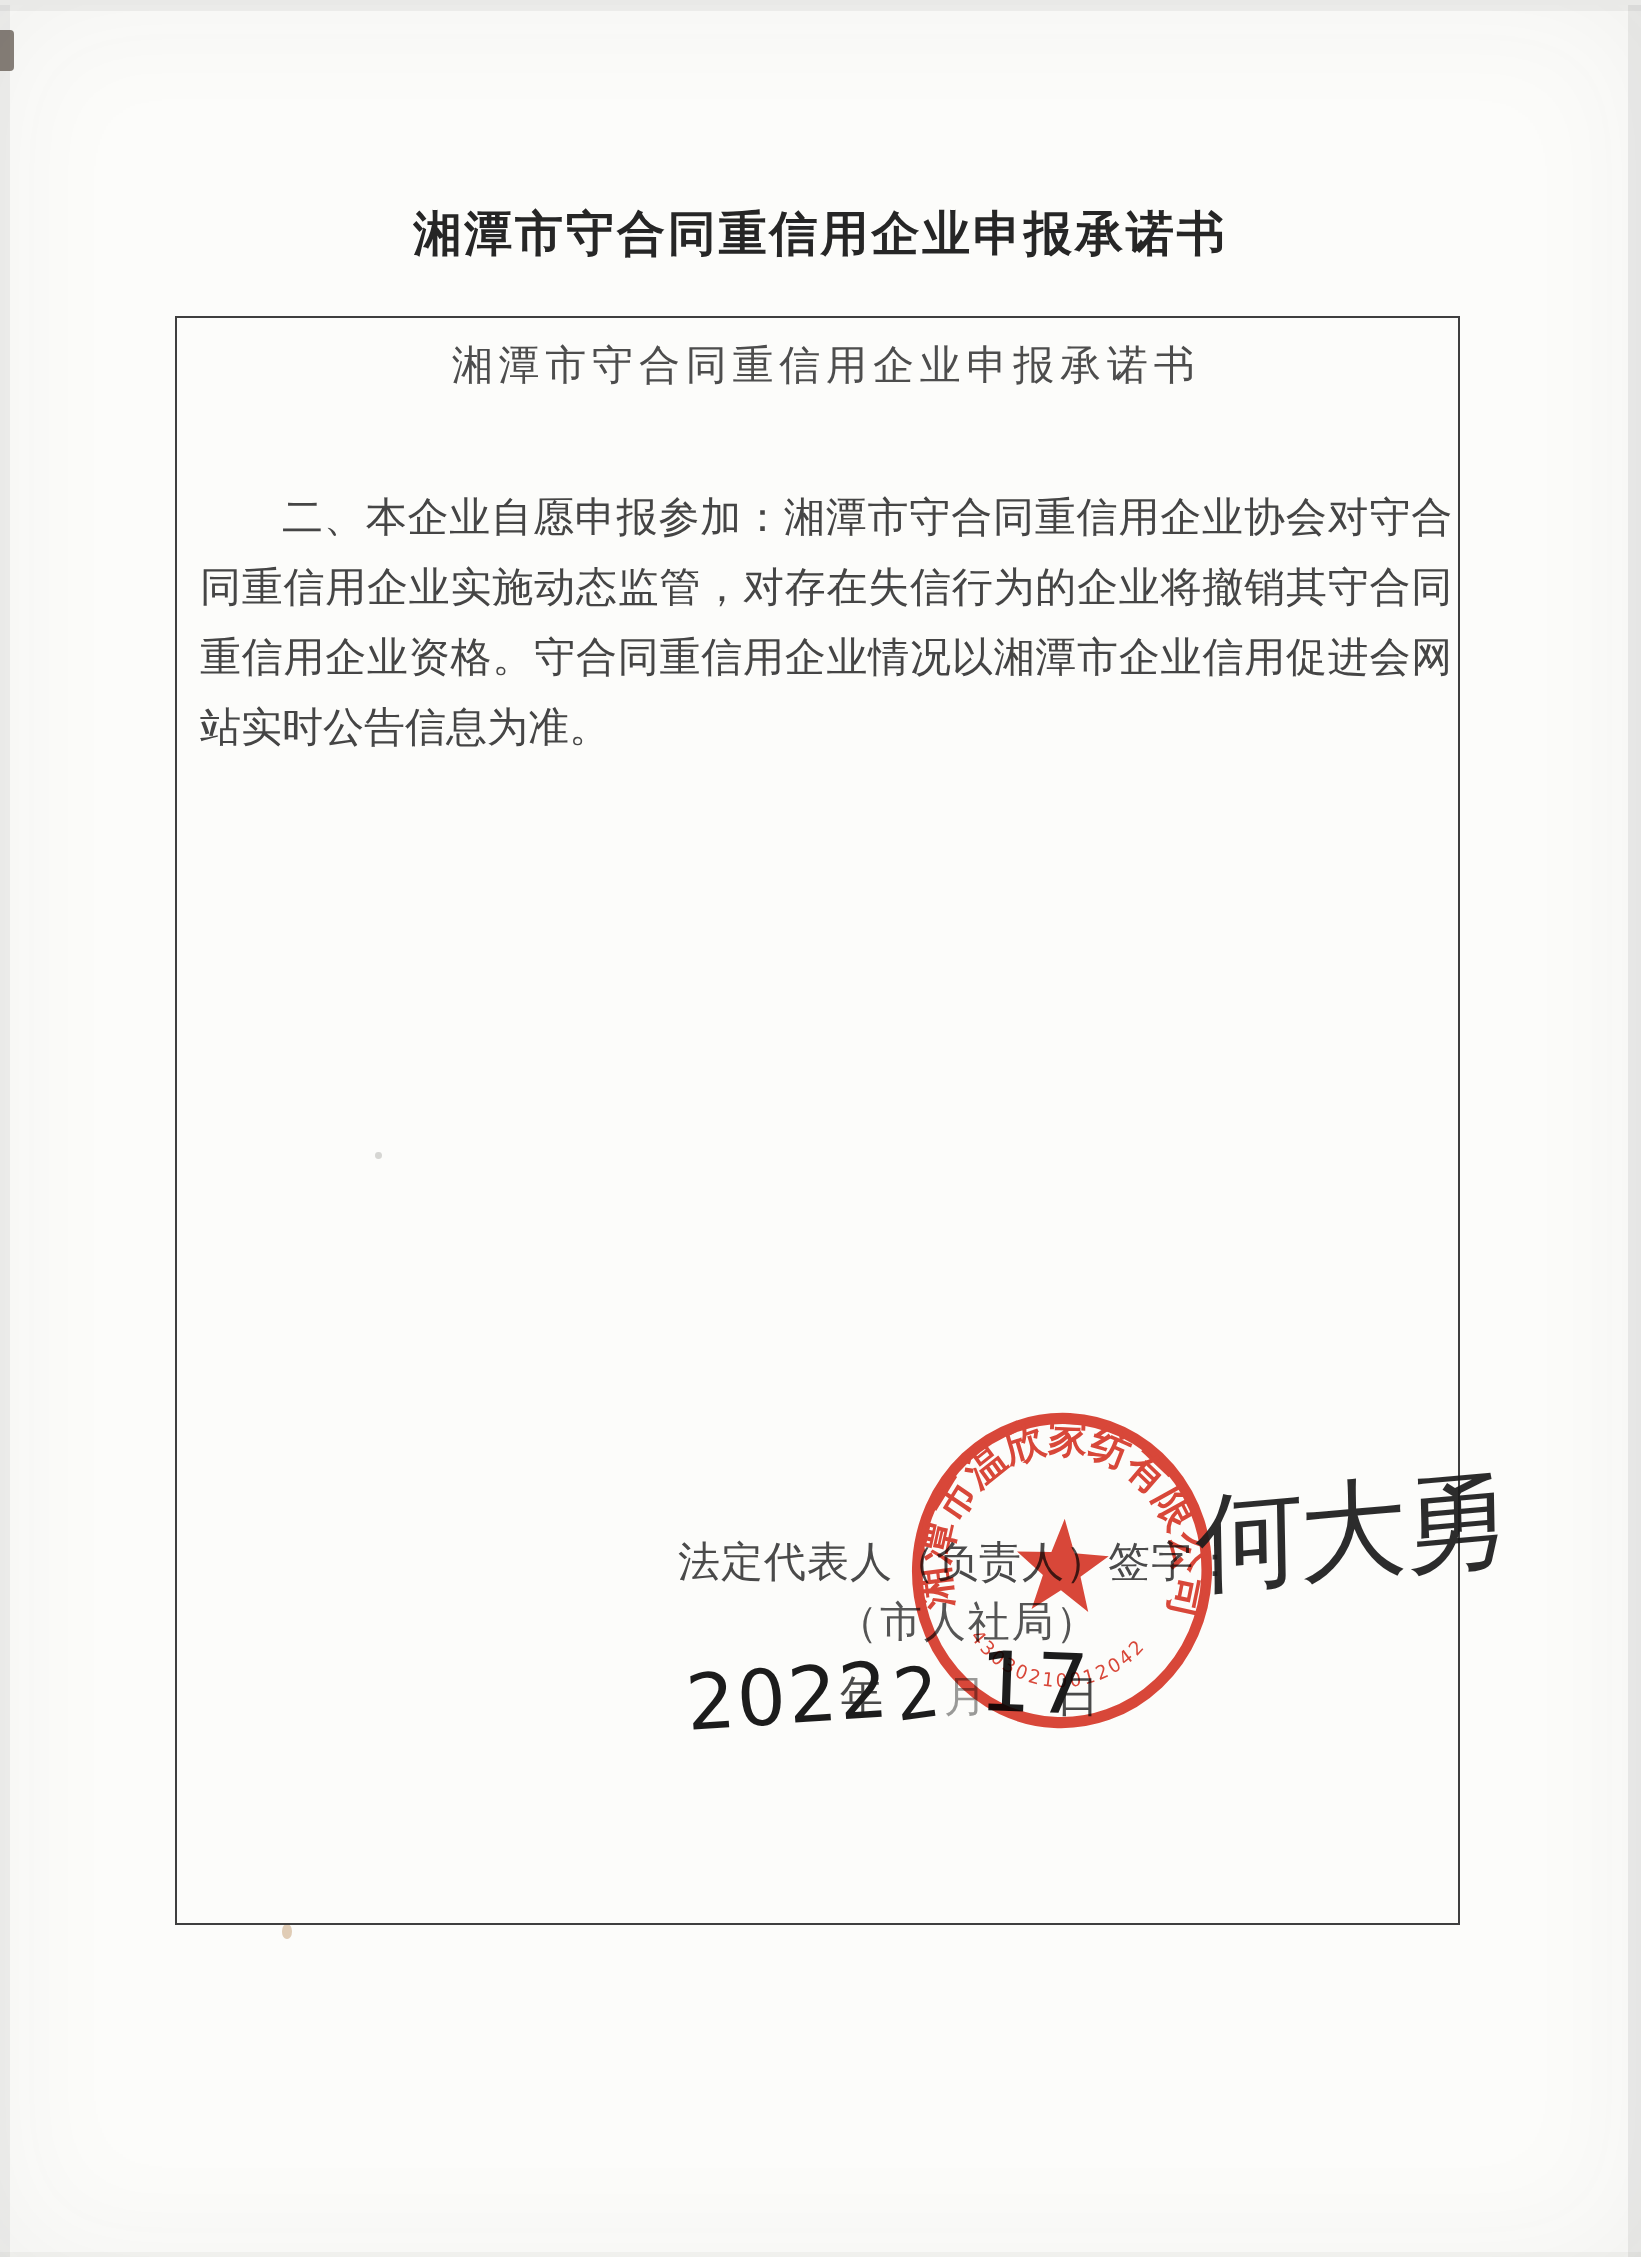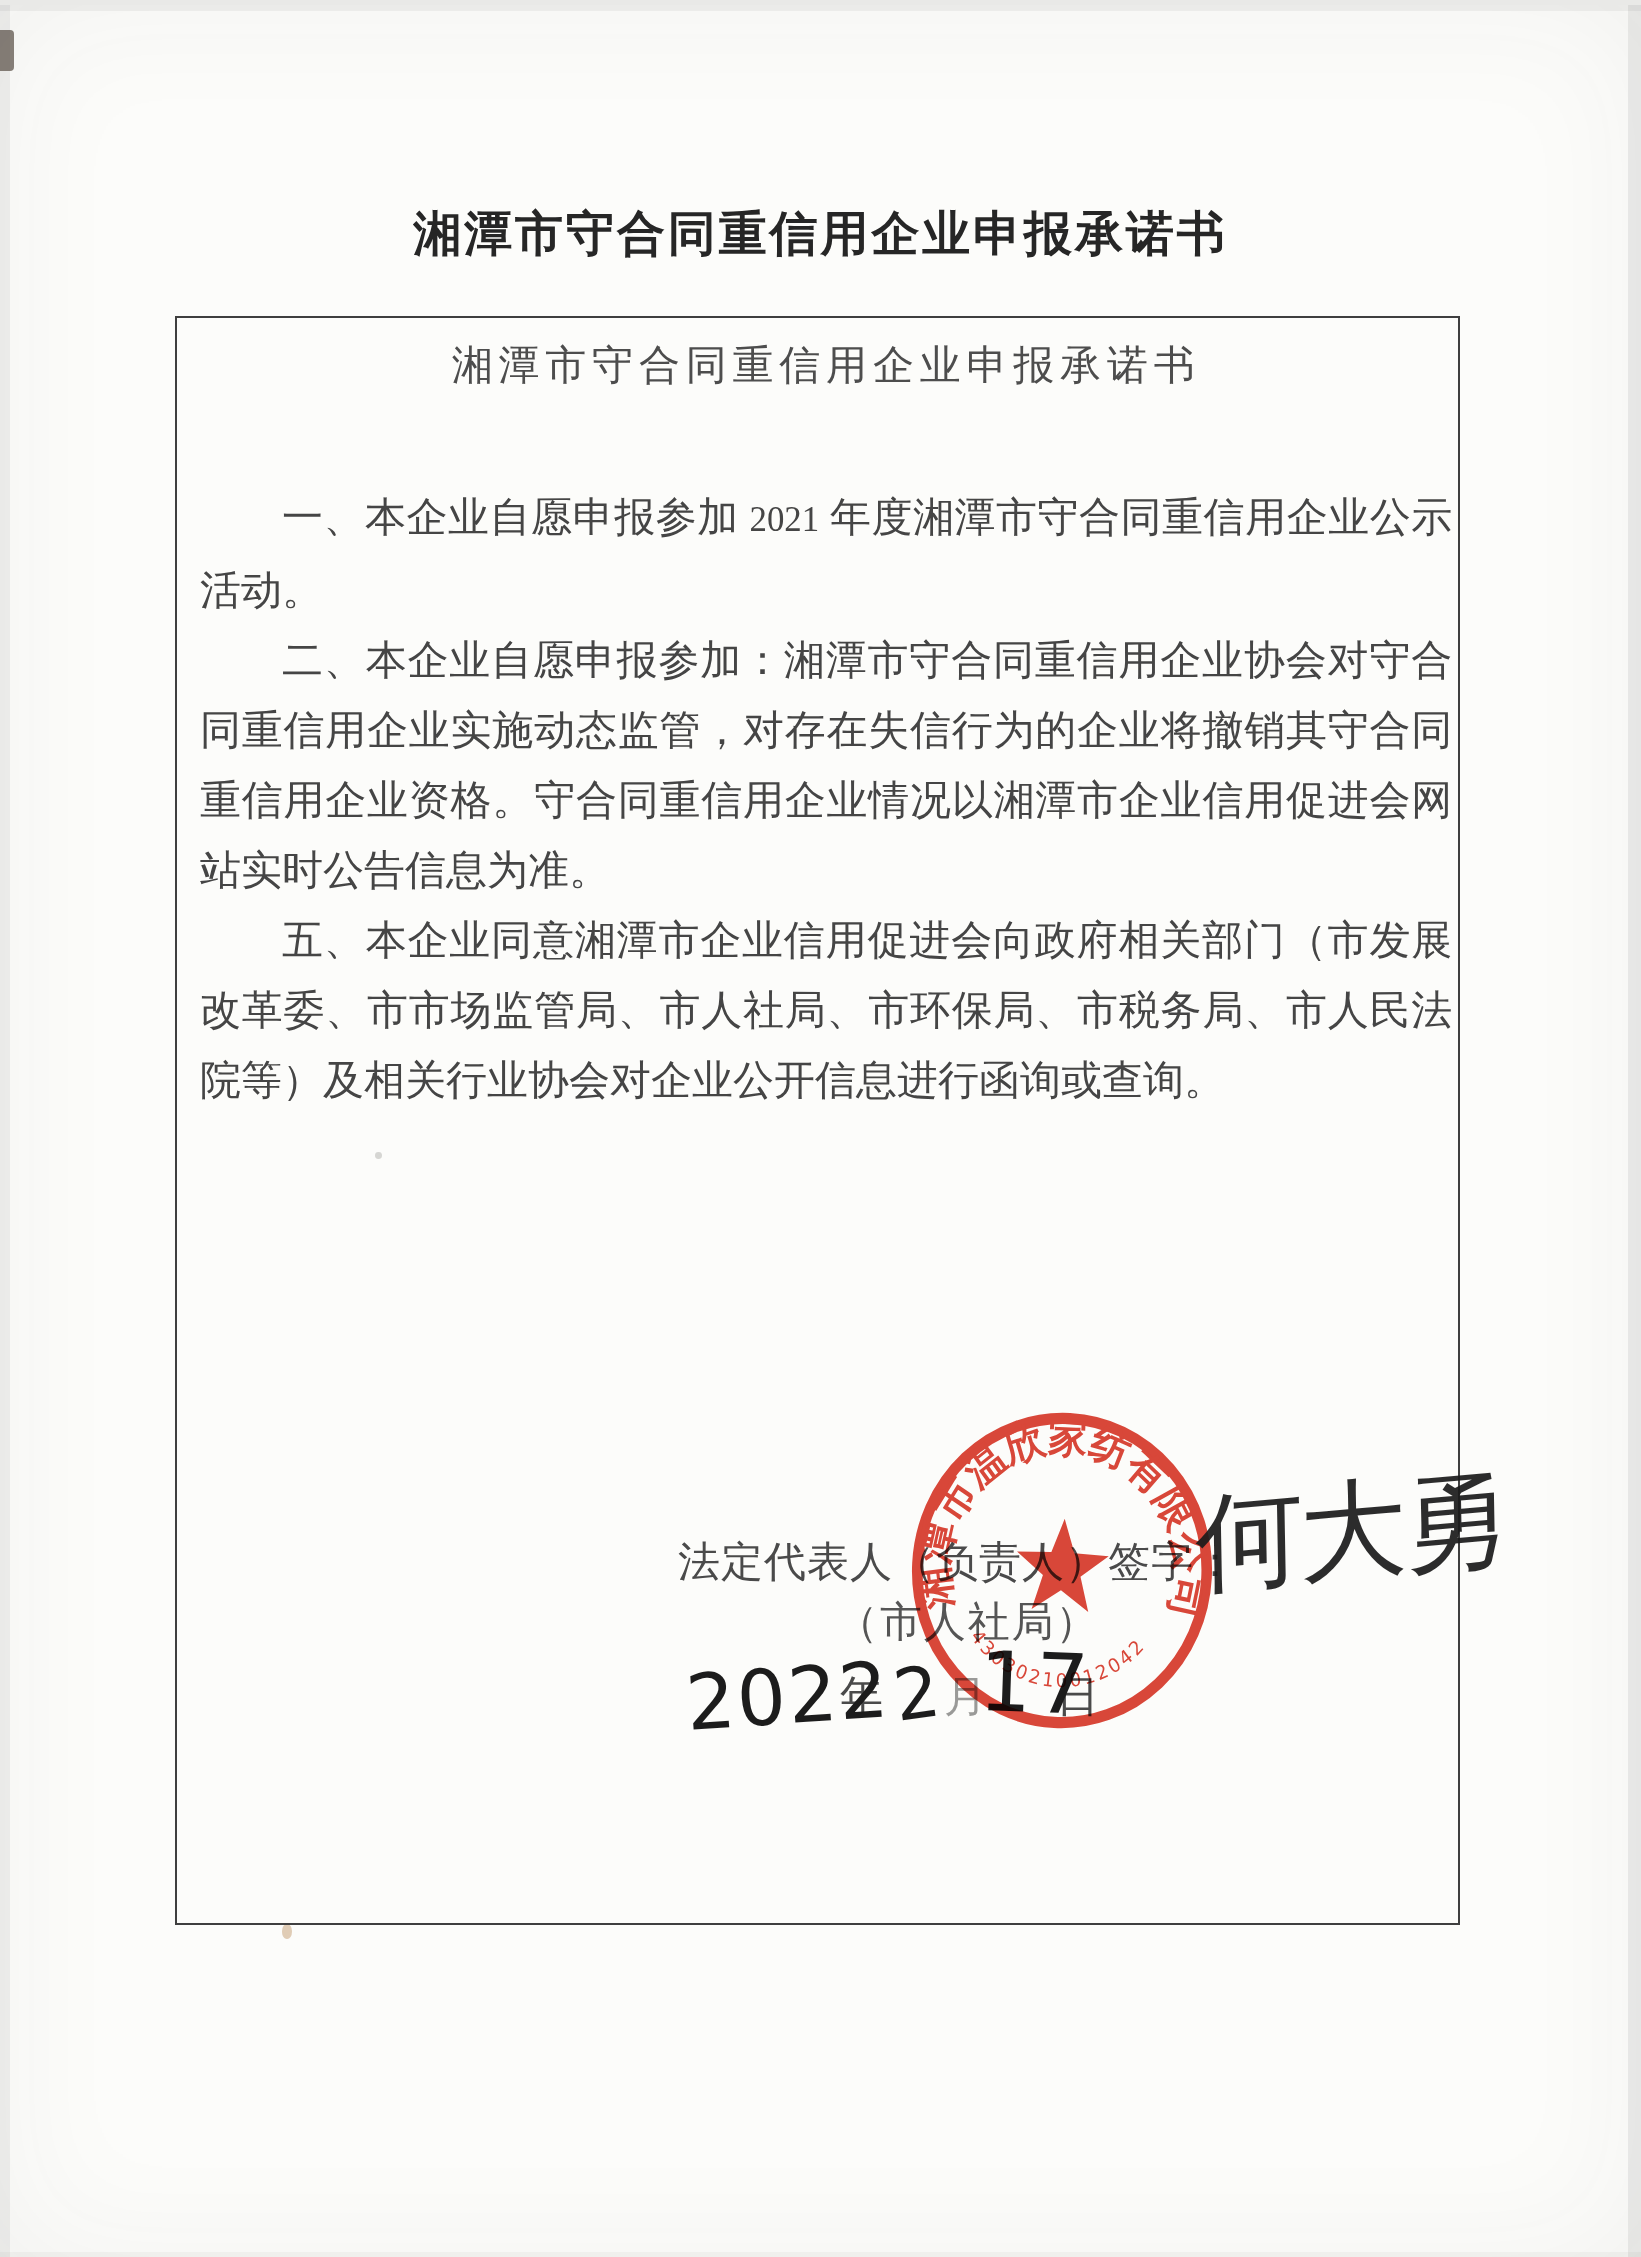--- a/index.html
+++ b/index.html
@@ -88,23 +88,21 @@
   <div class="corner-mark"></div>
   <div class="speck1"></div>
   <div class="speck2"></div>
 
   <div class="main-title">湘潭市守合同重信用企业申报承诺书</div>
 
   <div class="doc-box">
     <div class="inner-title">湘潭市守合同重信用企业申报承诺书</div>
 
     <div class="doc-body">
-      <p><span>一、本企业自愿申报参加 </span><span class="num">2021</span><span> 年度湘潭市守合同重信用企业公示活动。</span></p>
       <p>二、本企业自愿申报参加：湘潭市守合同重信用企业协会对守合同重信用企业实施动态监管，对存在失信行为的企业将撤销其守合同重信用企业资格。守合同重信用企业情况以湘潭市企业信用促进会网站实时公告信息为准。</p>
-      <p>五、本企业同意湘潭市企业信用促进会向政府相关部门（市发展改革委、市市场监管局、市人社局、市环保局、市税务局、市人民法院等）及相关行业协会对企业公开信息进行函询或查询。</p>
     </div>
   </div>
 
   <div class="sig-label">法定代表人（负责人）签字：</div>
   <div class="sig-name">何大勇</div>
   <div class="seal-note">（市人社局）</div>
 
   <div class="date-line">
     <span class="hand hw-year">2022</span>
     <span class="date-unit u-year">年</span>

